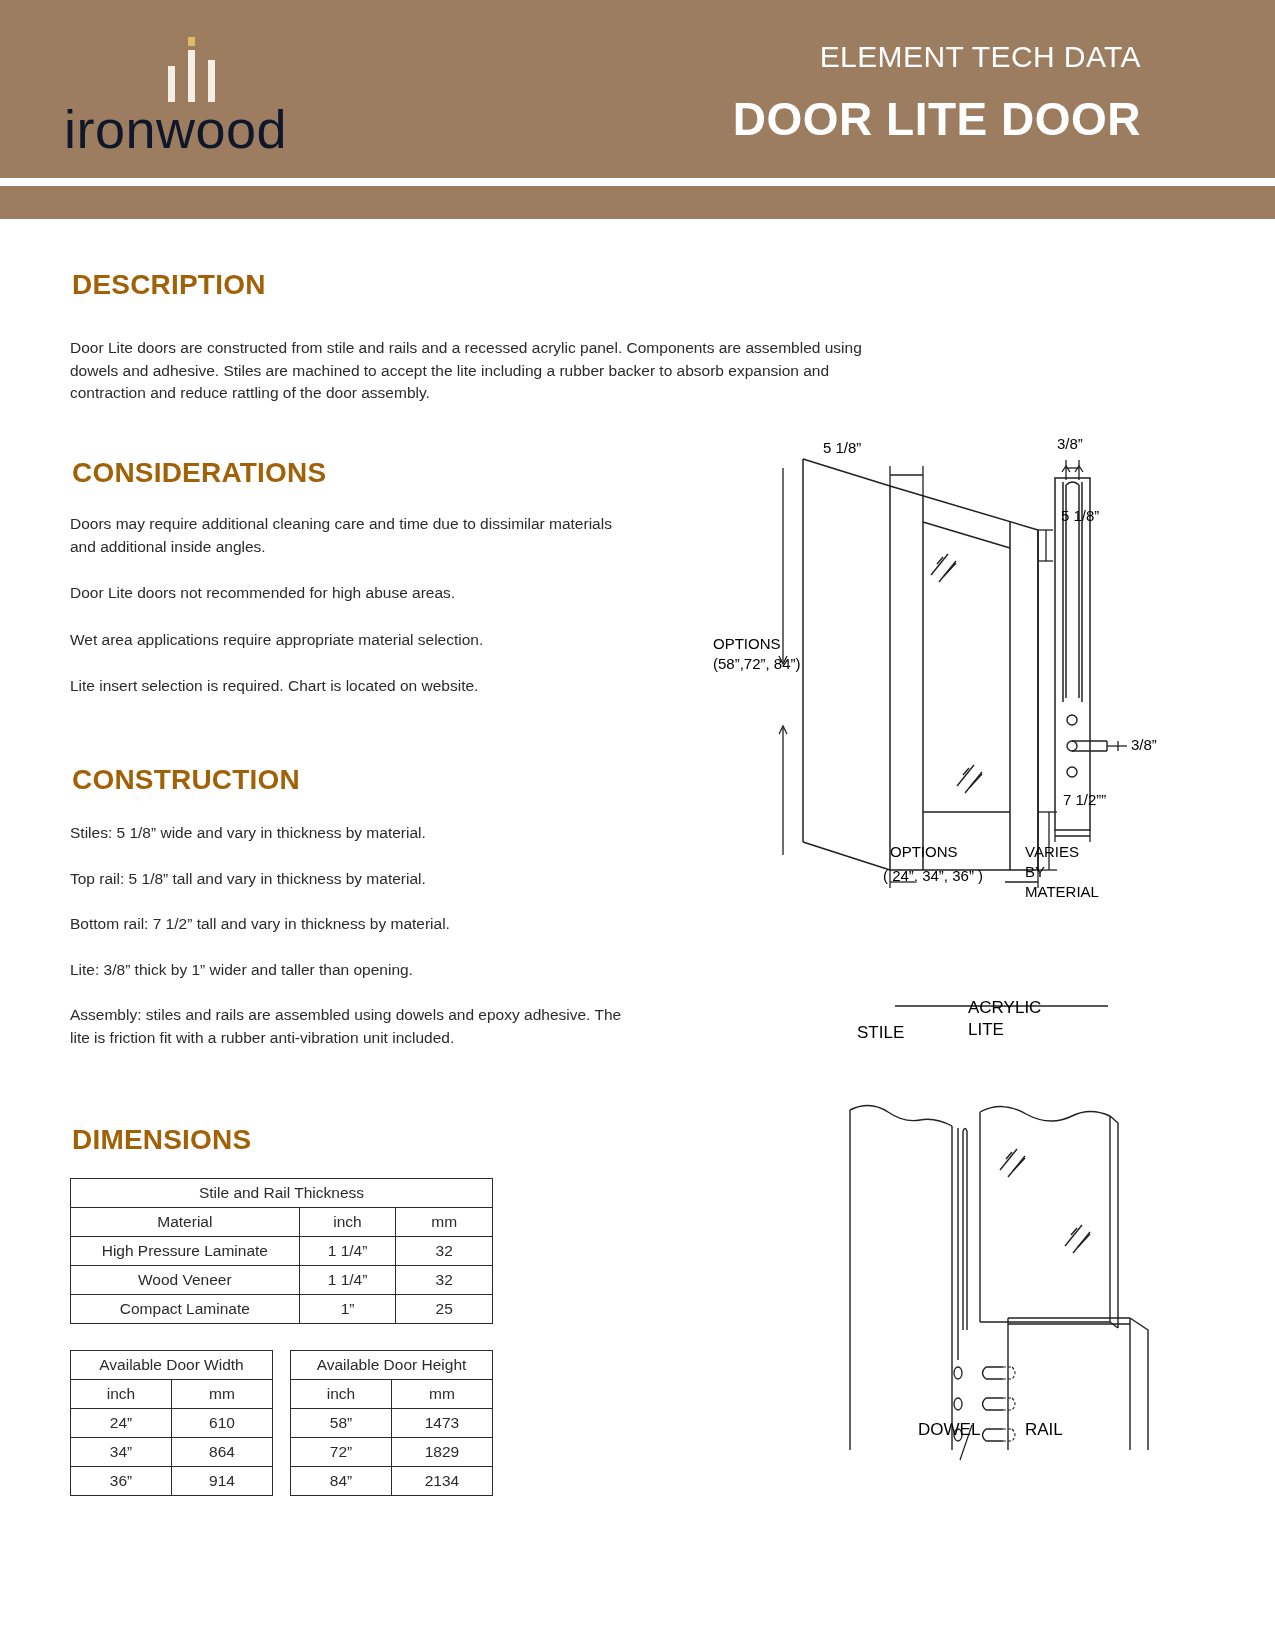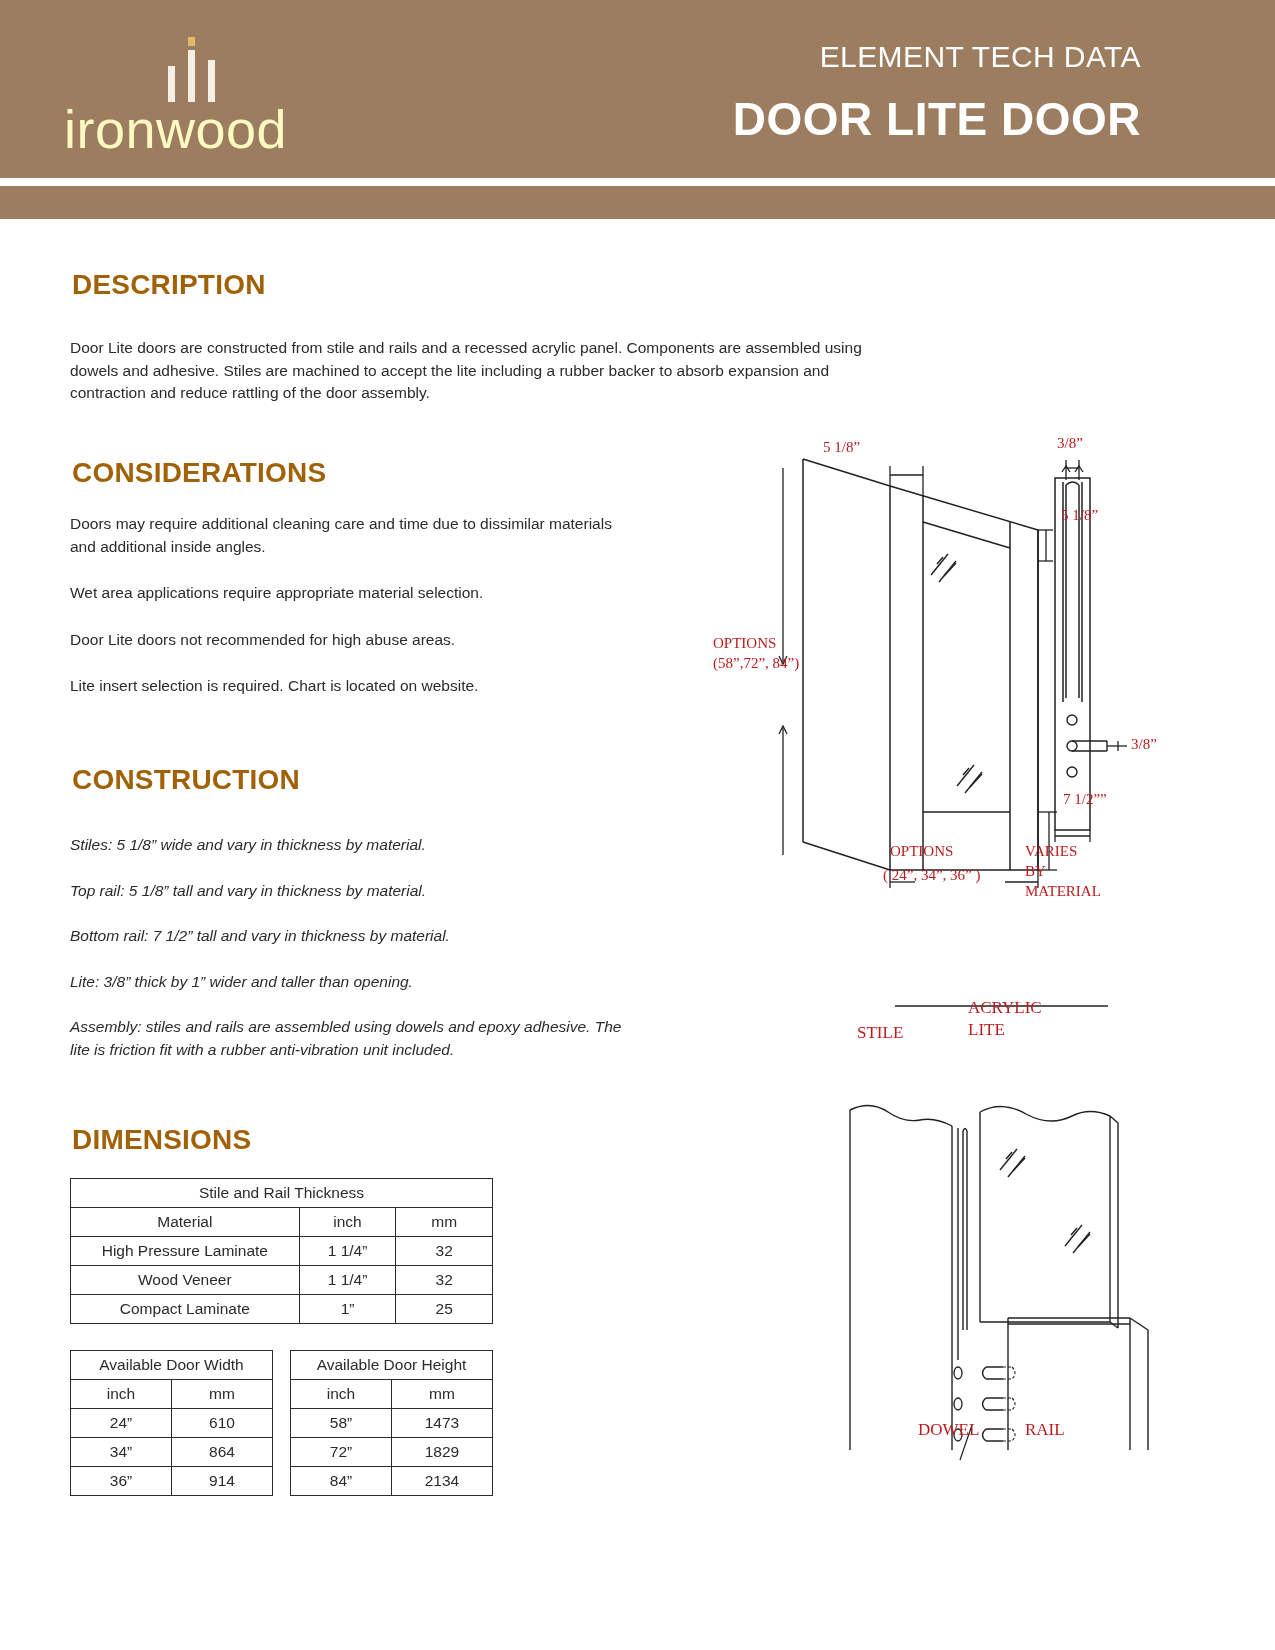--- a/index.html
+++ b/index.html
@@ -52,21 +52,21 @@
     height: 9px;
     background: #e0bb67;
   }
   .logo-word {
     position: absolute;
     left: 0px;
     top: 52px;
     font-size: 54px;
     line-height: 54px;
     letter-spacing: 0.5px;
-    color: #fef9c3;
+    color: #0f172a;
     font-weight: 300;
     font-family: "Liberation Sans", sans-serif;
   }
   .header-right {
     position: absolute;
     right: 134px;
     top: 40px;
     text-align: right;
     color: #ffffff;
   }
@@ -126,21 +126,21 @@
   .blk-desc { position: absolute; left: 0; top: 0; }
   .blk-desc h2 { margin-bottom: 0; }
   .desc-text { position: absolute; left: 2px; top: 72px; width: 815px; }
 
   .blk-cons { position: absolute; left: 0; top: 188px; }
   .cons-items { position: absolute; left: 2px; top: 60px; width: 560px; }
   .cons-items p { margin-bottom: 24px; }
   .cons-items p:last-child { margin-bottom: 4px; }
 
   .blk-con { position: absolute; left: 0; top: 495px; }
-  .con-items { position: absolute; left: 2px; top: 74px; width: 560px; font-style: italic; }
+  .con-items { position: absolute; left: 2px; top: 62px; width: 560px; }
   .con-items p { margin-bottom: 23px; }
   .con-items p:last-child { margin-bottom: 0; }
 
   .blk-dim { position: absolute; left: 0; top: 855px; }
 
   
   table.dim {
     border-collapse: collapse;
     font-size: 15.5px;
     color: #2b2b2b;
@@ -174,24 +174,23 @@
   .draw-bottom {
     position: absolute;
     left: 800px;
     top: 930px;
     width: 400px;
     height: 520px;
   }
   .dimlabel {
     position: absolute;
     font-size: 15px;
-    color: #b91c1c;
+    color: #000000;
     white-space: nowrap;
     line-height: 19px;
-    font-family: Liberation Serif, serif;
   }
   .dimlabel.center { text-align: left; }
   svg { display: block; overflow: visible; }
 </style>
 </head>
 <body>
 
 <div class="header">
 
   <div class="logo-wrap">
@@ -216,22 +215,22 @@
 
   <div class="blk-desc">
     <h2 class="section">DESCRIPTION</h2>
     <p class="body desc-text">Door Lite doors are constructed from stile and rails and a recessed acrylic panel. Components are assembled using dowels and adhesive. Stiles are machined to accept the lite including a rubber backer to absorb expansion and contraction and reduce rattling of the door assembly.</p>
   </div>
 
   <div class="blk-cons">
     <h2 class="section">CONSIDERATIONS</h2>
     <div class="cons-items">
       <p class="body">Doors may require additional cleaning care and time due to dissimilar materials and additional inside angles.</p>
+      <p class="body">Door Lite doors not recommended for high abuse areas.</p>
       <p class="body">Wet area applications require appropriate material selection.</p>
-      <p class="body">Door Lite doors not recommended for high abuse areas.</p>
       <p class="body">Lite insert selection is required. Chart is located on website.</p>
     </div>
   </div>
 
   <div class="blk-con">
     <h2 class="section">CONSTRUCTION</h2>
     <div class="con-items">
       <p class="body">Stiles: 5 1/8” wide and vary in thickness by material.</p>
       <p class="body">Top rail: 5 1/8” tall and vary in thickness by material.</p>
       <p class="body">Bottom rail: 7 1/2” tall and vary in thickness by material.</p>

